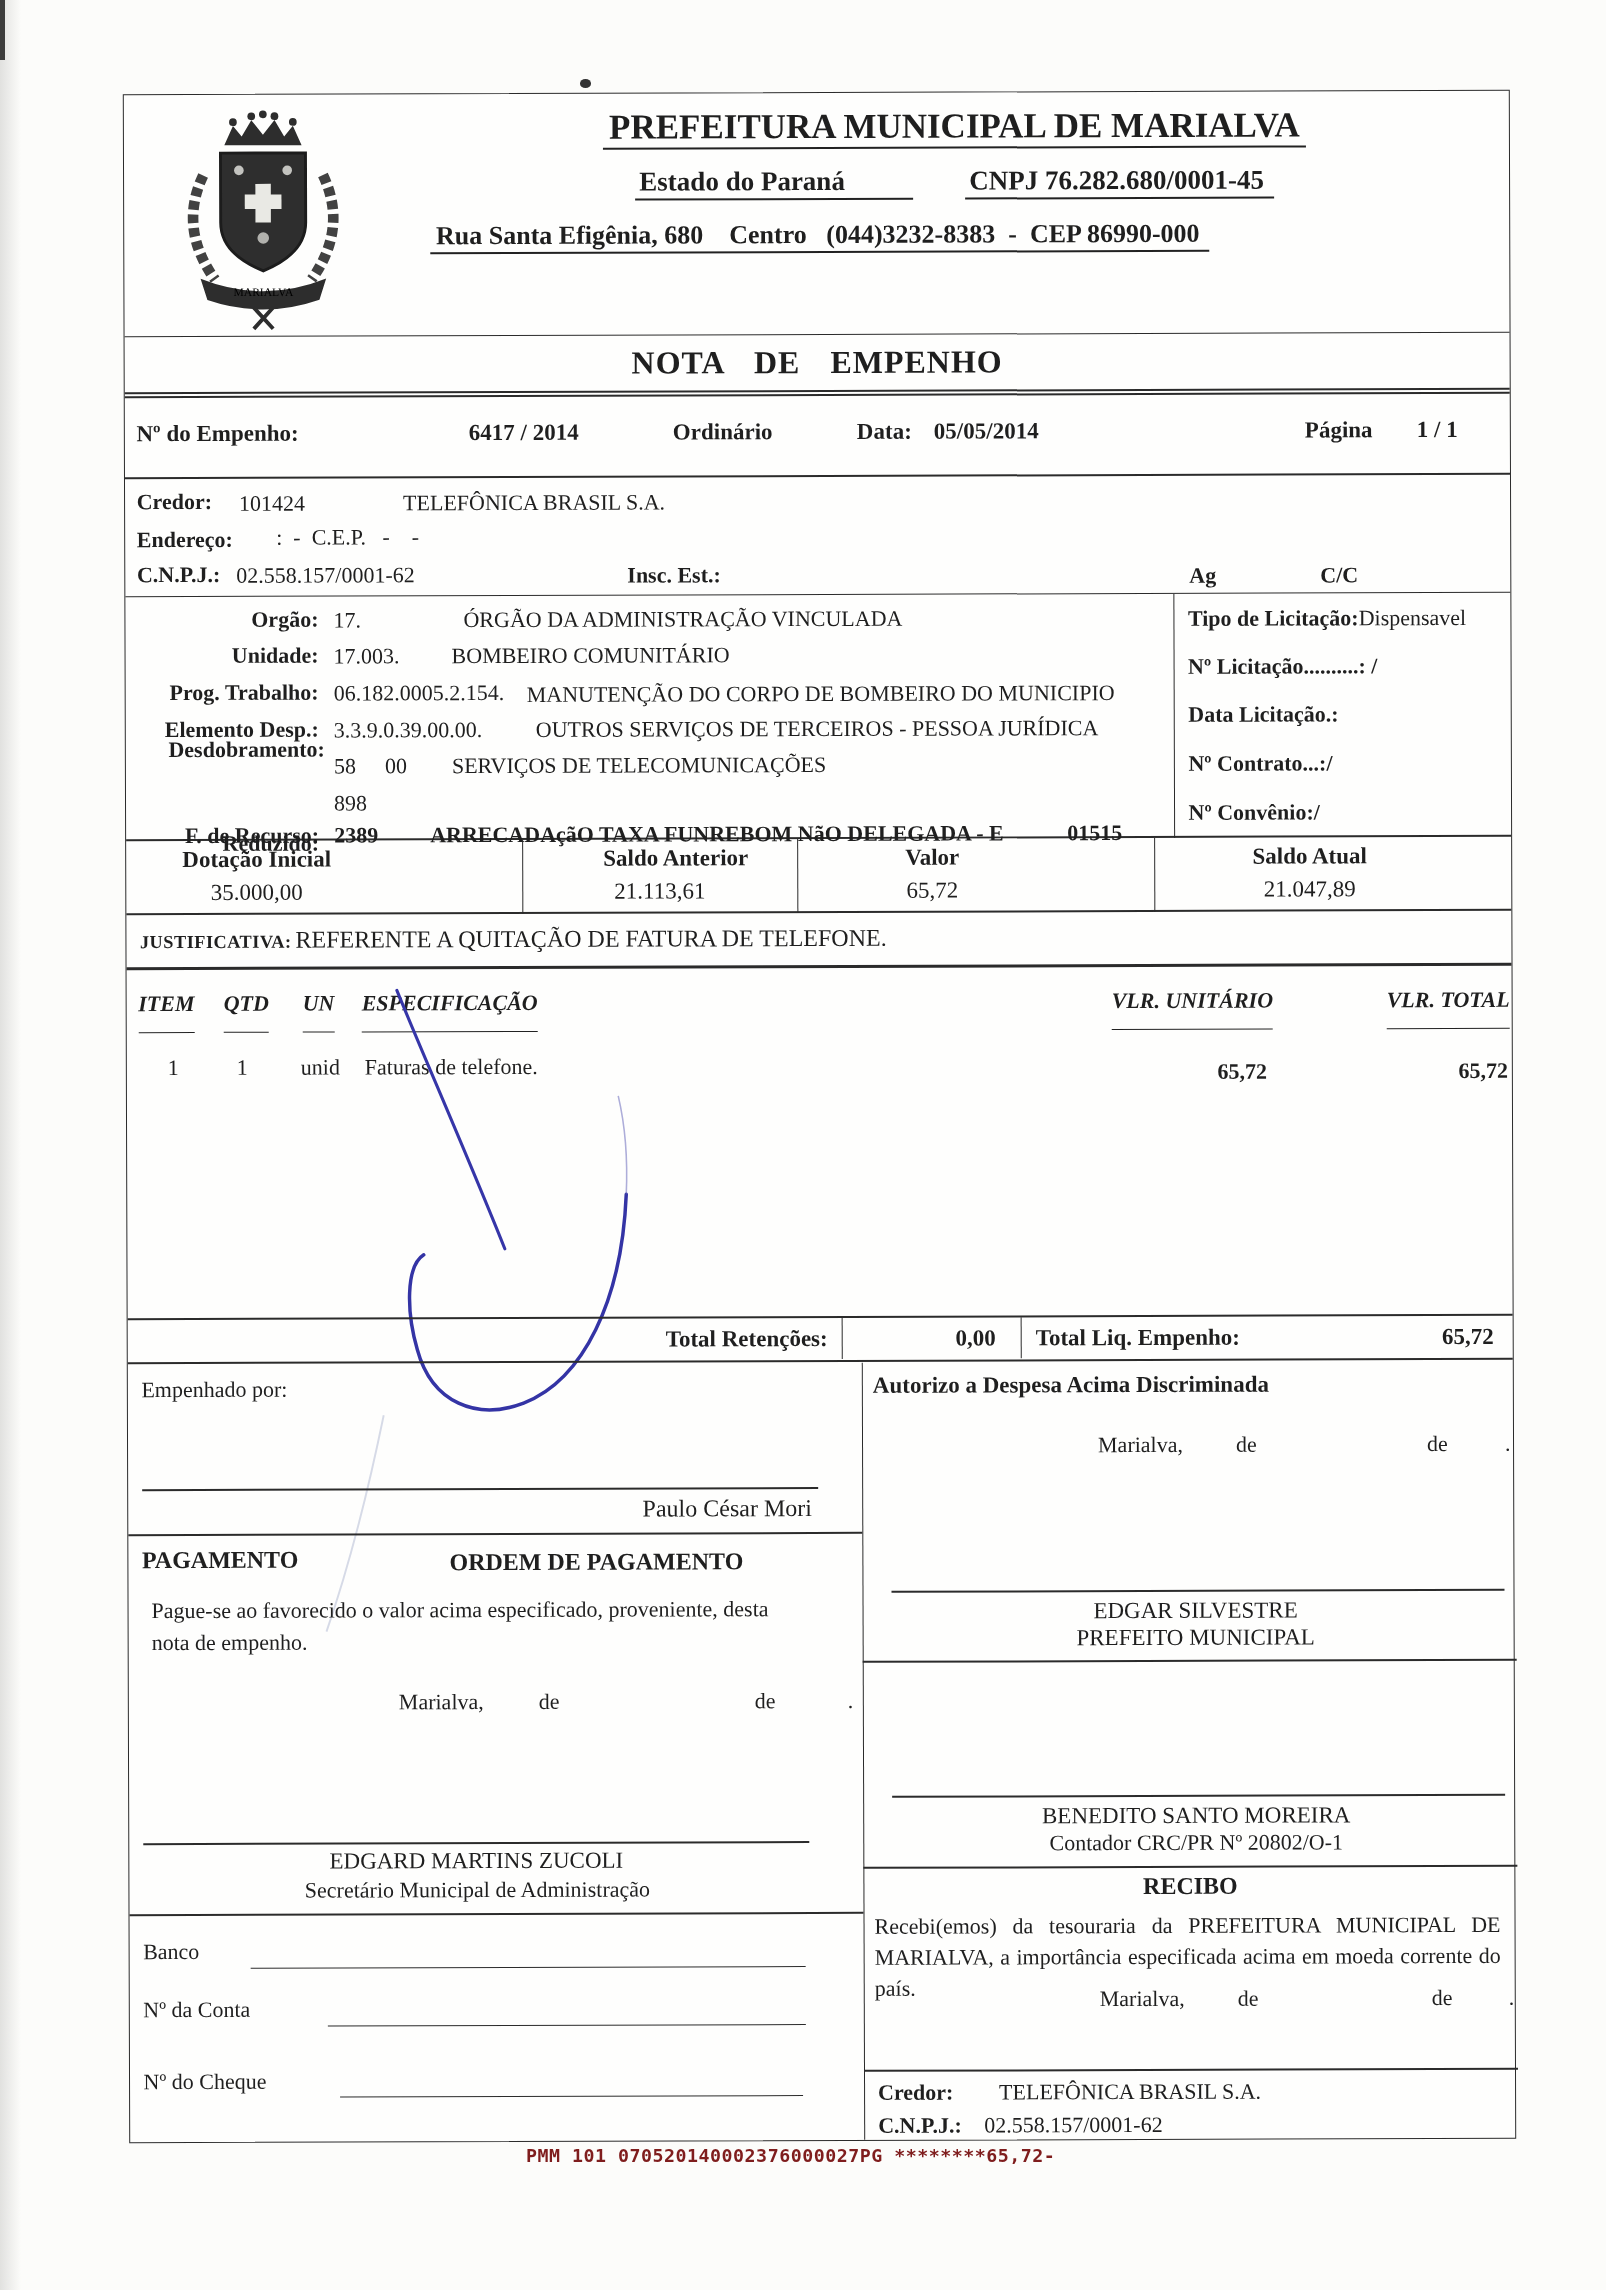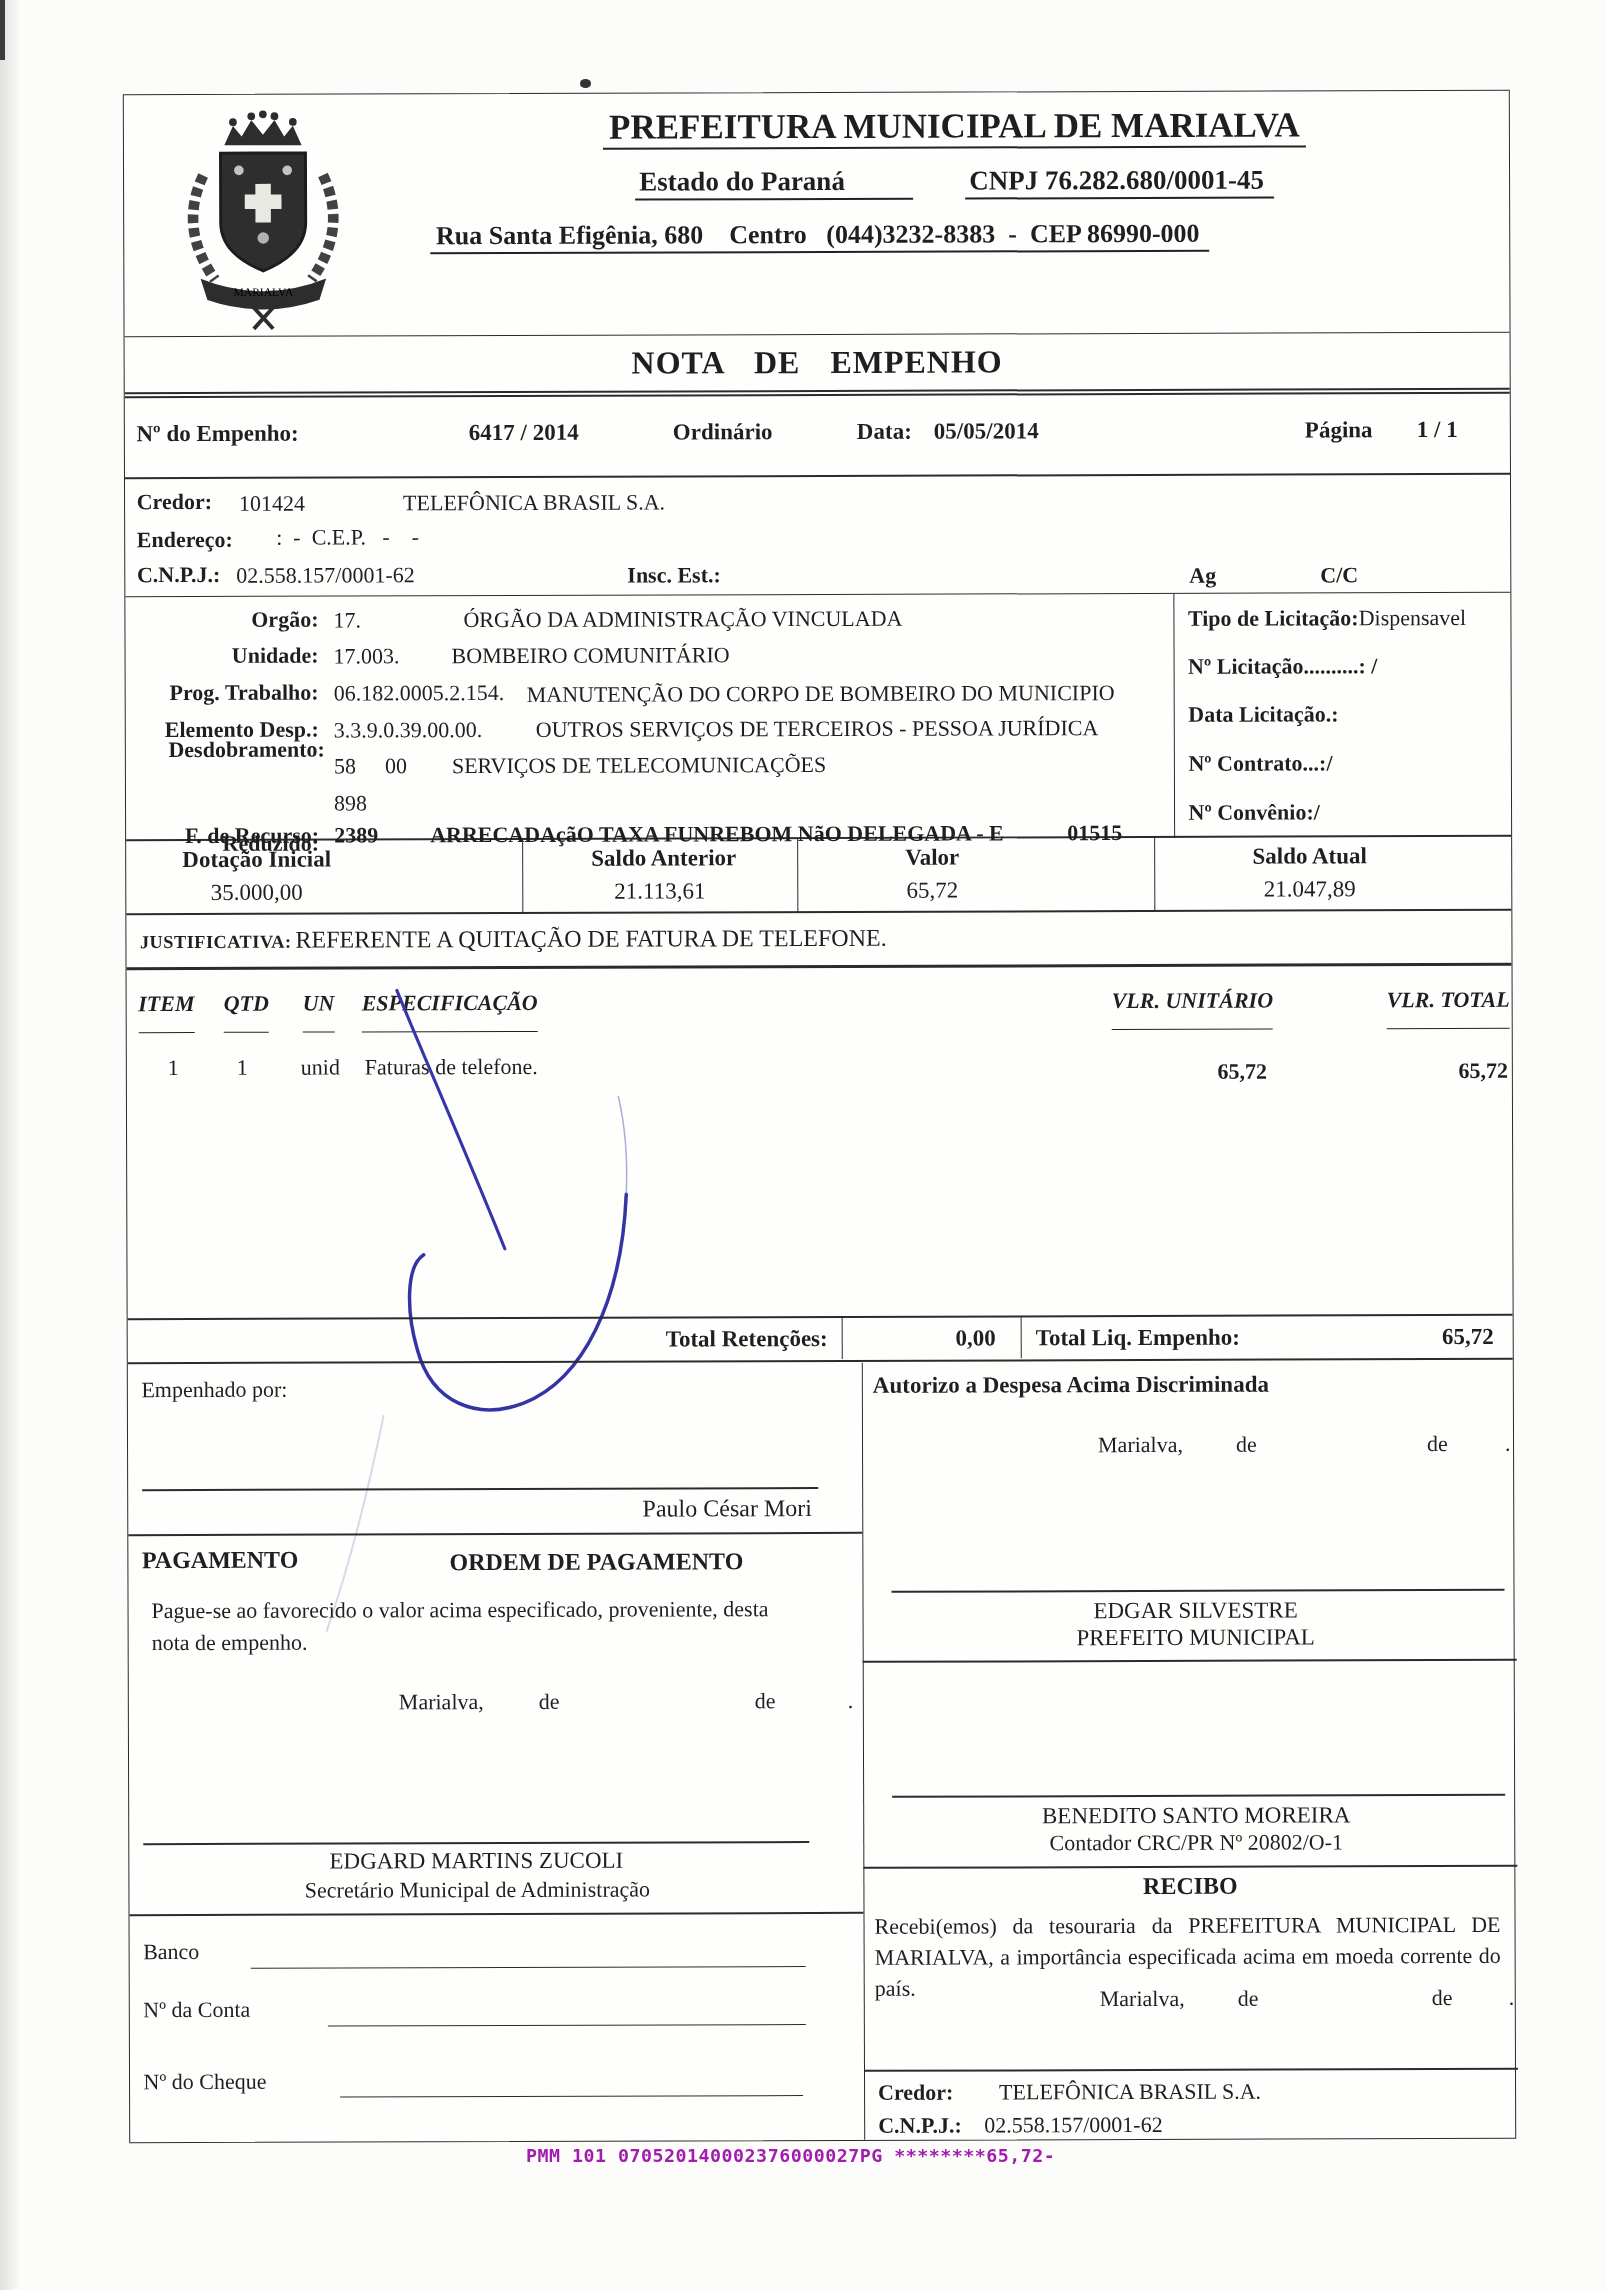--- a/index.html
+++ b/index.html
@@ -21,21 +21,21 @@
   .t23{font-size:22px;} .t24{font-size:23px;} .t25{font-size:24px;}
   .hline{border-top:1.9px solid #2b2b2b;height:0;}
   .hline3{border-top:2.9px solid #2b2b2b;height:0;}
   .vline{border-left:1.9px solid #2b2b2b;width:0;}
   .sigline{border-top:2.4px solid #2b2b2b;height:0;}
   .ul3{border-bottom:2.9px solid #222;}
   .ithead{font-style:italic;font-weight:bold;font-size:22px;border-bottom:1.9px solid #222;display:inline-block;padding-bottom:15px;}
   .streak{position:absolute;left:0;top:0;width:21px;height:100%;
     background:linear-gradient(to right, rgba(60,60,60,.14), rgba(0,0,0,0));}
   .dotmatrix{font-family:"DejaVu Sans Mono",monospace;font-size:18.3px;font-weight:bold;
-    color:#a21caf;letter-spacing:0.5px;}
+    color:#7f1d1d;letter-spacing:0.5px;}
 </style>
 </head>
 <body>
 
 <div class="page">
 
   <div class="abs" style="left:0;top:0;width:4.8px;height:60px;background:#3c3c3c;"></div>
   <div class="streak"></div>
   <div class="abs" style="left:436px;top:113px;width:7.7px;height:12.6px;background:#2a2a2a;border-radius:50%;transform:rotate(25deg);"></div>
   <div class="abs" style="left:580px;top:79px;width:10.6px;height:8.7px;background:#333;border-radius:50%;"></div>
@@ -148,21 +148,21 @@
         <div class="abs b t23" style="left:13.5px;top:206px;">Nº Convênio:/</div>
       </div>
     </div>
 
     <div class="abs" style="left:0;top:746px;width:100%;height:74px;border-bottom:2.9px solid #2b2b2b;box-sizing:border-box;">
       <div class="abs vline" style="left:396px;top:0;height:74px;"></div>
       <div class="abs vline" style="left:671px;top:0;height:74px;"></div>
       <div class="abs vline" style="left:1028px;top:0;height:74px;"></div>
 
       <div class="abs b t24 ctr" style="left:0;top:5.8px;width:396px;padding-right:135px;box-sizing:border-box;">Dotação Inicial</div>
-      <div class="abs b t24 ctr" style="left:400px;top:5.8px;width:275px;">Saldo Anterior</div>
+      <div class="abs b t24 ctr" style="left:412px;top:5.8px;width:275px;">Saldo Anterior</div>
       <div class="abs b t24 ctr" style="left:671px;top:5.8px;width:357px;padding-right:87px;box-sizing:border-box;">Valor</div>
       <div class="abs b t24 ctr" style="left:1028px;top:5.8px;width:359px;padding-right:48px;box-sizing:border-box;">Saldo Atual</div>
 
       <div class="abs t24 ctr" style="left:0;top:39px;width:396px;padding-right:135px;box-sizing:border-box;">35.000,00</div>
       <div class="abs t24 ctr" style="left:396px;top:39px;width:275px;">21.113,61</div>
       <div class="abs t24 ctr" style="left:671px;top:39px;width:357px;padding-right:87px;box-sizing:border-box;">65,72</div>
       <div class="abs t24 ctr" style="left:1028px;top:39px;width:359px;padding-right:48px;box-sizing:border-box;">21.047,89</div>
     </div>
 
     <div class="abs" style="left:0;top:821px;width:100%;height:54px;border-bottom:3.9px solid #2b2b2b;box-sizing:border-box;">

